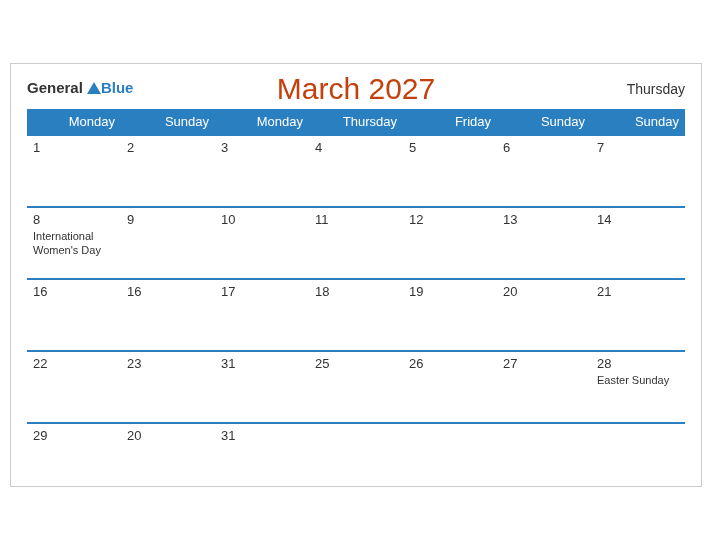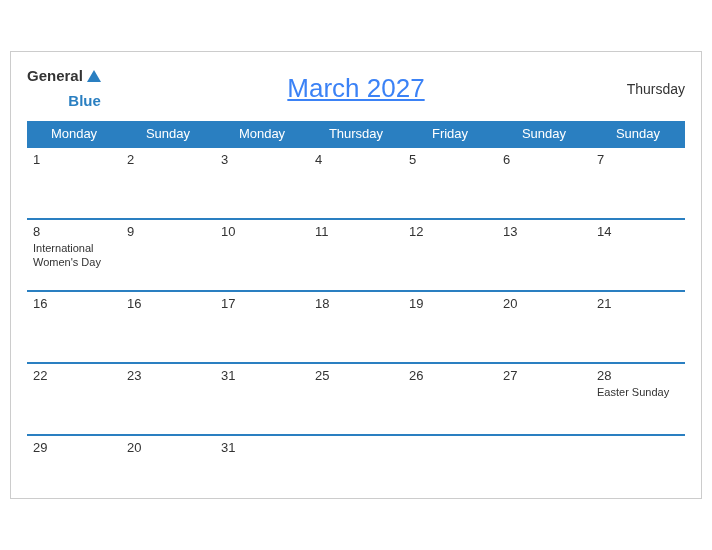--- a/index.html
+++ b/index.html
@@ -21,24 +21,23 @@
     }
     .calendar-header {
       display: flex;
       align-items: center;
       justify-content: space-between;
       margin-bottom: 12px;
       position: relative;
     }
     .logo {
       display: flex;
-      flex-direction: column;
+      flex-direction: row;
       align-items: flex-end;
       line-height: 1.1;
-      gap: 8px;
     }
     .logo-general {
       font-size: 15px;
       font-weight: bold;
       color: #333;
     }
     .logo-blue {
       font-size: 15px;
       font-weight: bold;
       color: #2a7fc1;
@@ -53,41 +52,40 @@
       border-left: 7px solid transparent;
       border-right: 7px solid transparent;
       border-bottom: 12px solid #2a7fc1;
       margin-left: 4px;
       margin-bottom: 1px;
     }
     .calendar-title {
       position: absolute;
       left: 50%;
       transform: translateX(-50%);
-      font-size: 26px;
+      font-size: 30px;
       font-weight: normal;
-      color: #3b82f6;
-      text-decoration: underline;
+      color: #c2410c;
     }
     .calendar-country {
       font-size: 14px;
       color: #333;
       font-weight: normal;
     }
     .calendar-grid {
       width: 100%;
       border-collapse: collapse;
     }
     .calendar-grid th {
       background: #2a7fc1;
       color: #fff;
       font-size: 13px;
       font-weight: normal;
       padding: 5px 6px;
-      text-align: center;
+      text-align: right;
       border: none;
     }
     .calendar-grid td {
       border-top: 2px solid #2a7fc1;
       vertical-align: top;
       padding: 4px 6px;
       width: calc(100% / 7);
       height: 72px;
       font-size: 12px;
       color: #333;

